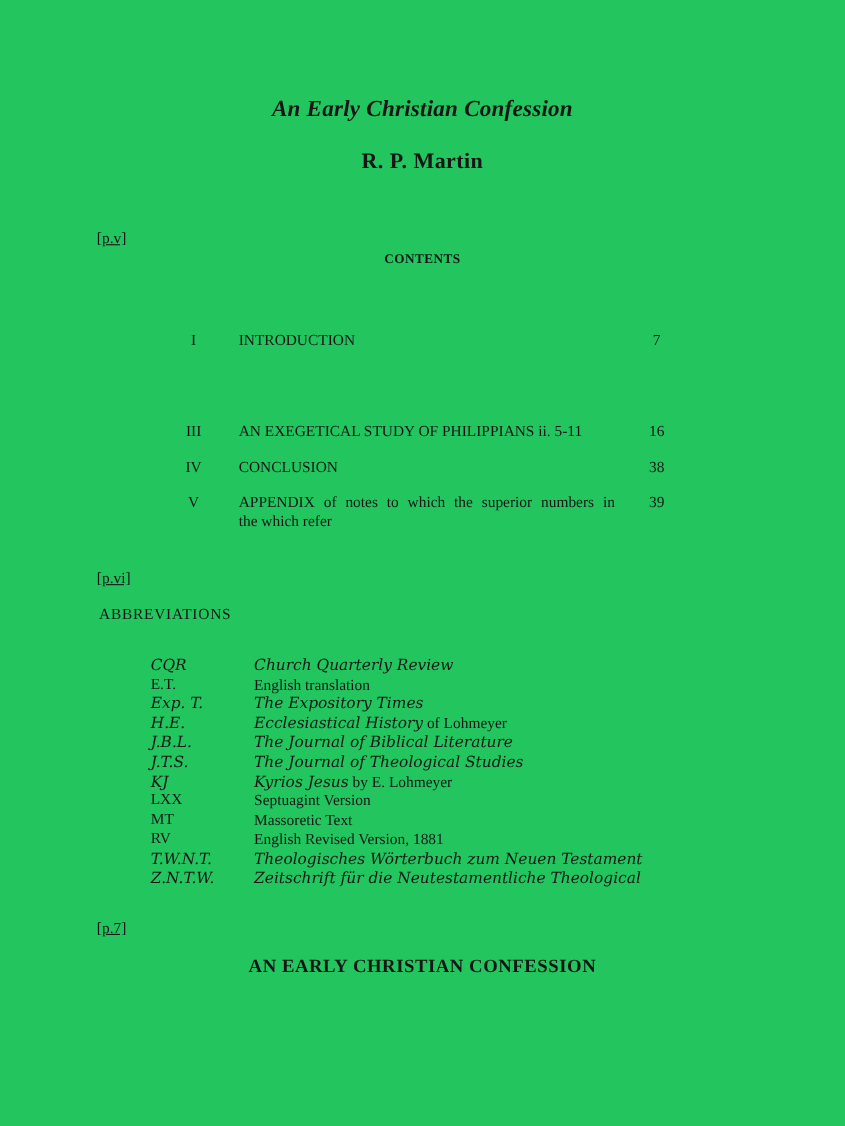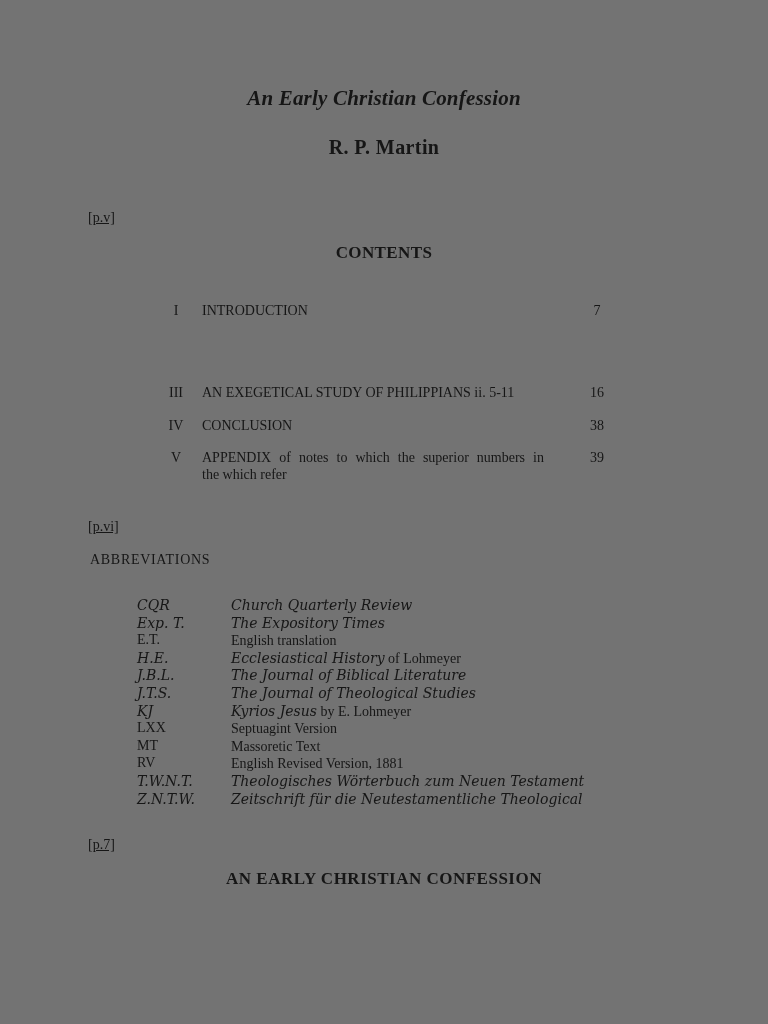--- a/index.html
+++ b/index.html
@@ -10,21 +10,21 @@
   body {
     width: 768px;
     height: 1024px;
     font-family: "Liberation Serif", serif;
     color: #161616;
   }
   .page {
     position: relative;
     width: 768px;
     height: 1024px;
-    background: #737373;
+    background: #22c55e;
     overflow: hidden;
   }
   .abs { position: absolute; }
   .center { left: 0; width: 768px; text-align: center; }
 
   .doc-title {
     top: 86px;
     font-size: 21px;
     font-weight: bold;
     font-style: italic;
@@ -35,37 +35,37 @@
     font-size: 20px;
     font-weight: bold;
     letter-spacing: 0.4px;
   }
   .marker {
     left: 88px;
     font-size: 14px;
     text-decoration: underline;
   }
   .contents-heading {
-    top: 243px;
-    font-size: 17px;
+    top: 228px;
+    font-size: 12px;
     font-weight: bold;
     letter-spacing: 0.4px;
   }
 
   .toc-row {
     position: absolute;
     left: 158px;
     width: 454px;
     display: flex;
     align-items: flex-start;
     font-size: 14px;
     line-height: 17px;
   }
   .toc-num { width: 36px; text-align: center; flex: none; }
-  .toc-title { width: 342px; margin-left: 8px; flex: none; }
+  .toc-title { width: 342px; margin-left: 23px; flex: none; }
   .toc-line { white-space: nowrap; }
   .toc-line.justify {
     white-space: normal;
     text-align: justify;
     text-align-last: justify;
   }
   .toc-page { margin-left: auto; width: 30px; text-align: center; flex: none; }
 
   .abbr-heading {
     left: 90px;
@@ -148,30 +148,30 @@
 
   <div class="abs abbr-list">
 
 
     <div class="abbr-row">
       <span class="abbr-term it">CQR</span>
       <span><span class="it">Church Quarterly Review</span><span></span></span>
     </div>
 
     <div class="abbr-row">
+      <span class="abbr-term">E.T.</span>
+      <span><span class="it"></span><span>English translation</span></span>
+    </div>
+
+    <div class="abbr-row">
       <span class="abbr-term it">Exp. T.</span>
       <span><span class="it">The Expository Times</span><span></span></span>
     </div>
 
     <div class="abbr-row">
-      <span class="abbr-term">E.T.</span>
-      <span><span class="it"></span><span>English translation</span></span>
-    </div>
-
-    <div class="abbr-row">
       <span class="abbr-term it">H.E.</span>
       <span><span class="it">Ecclesiastical History</span><span> of Lohmeyer</span></span>
     </div>
 
     <div class="abbr-row">
       <span class="abbr-term it">J.B.L.</span>
       <span><span class="it">The Journal of Biblical Literature</span><span></span></span>
     </div>
 
     <div class="abbr-row">

